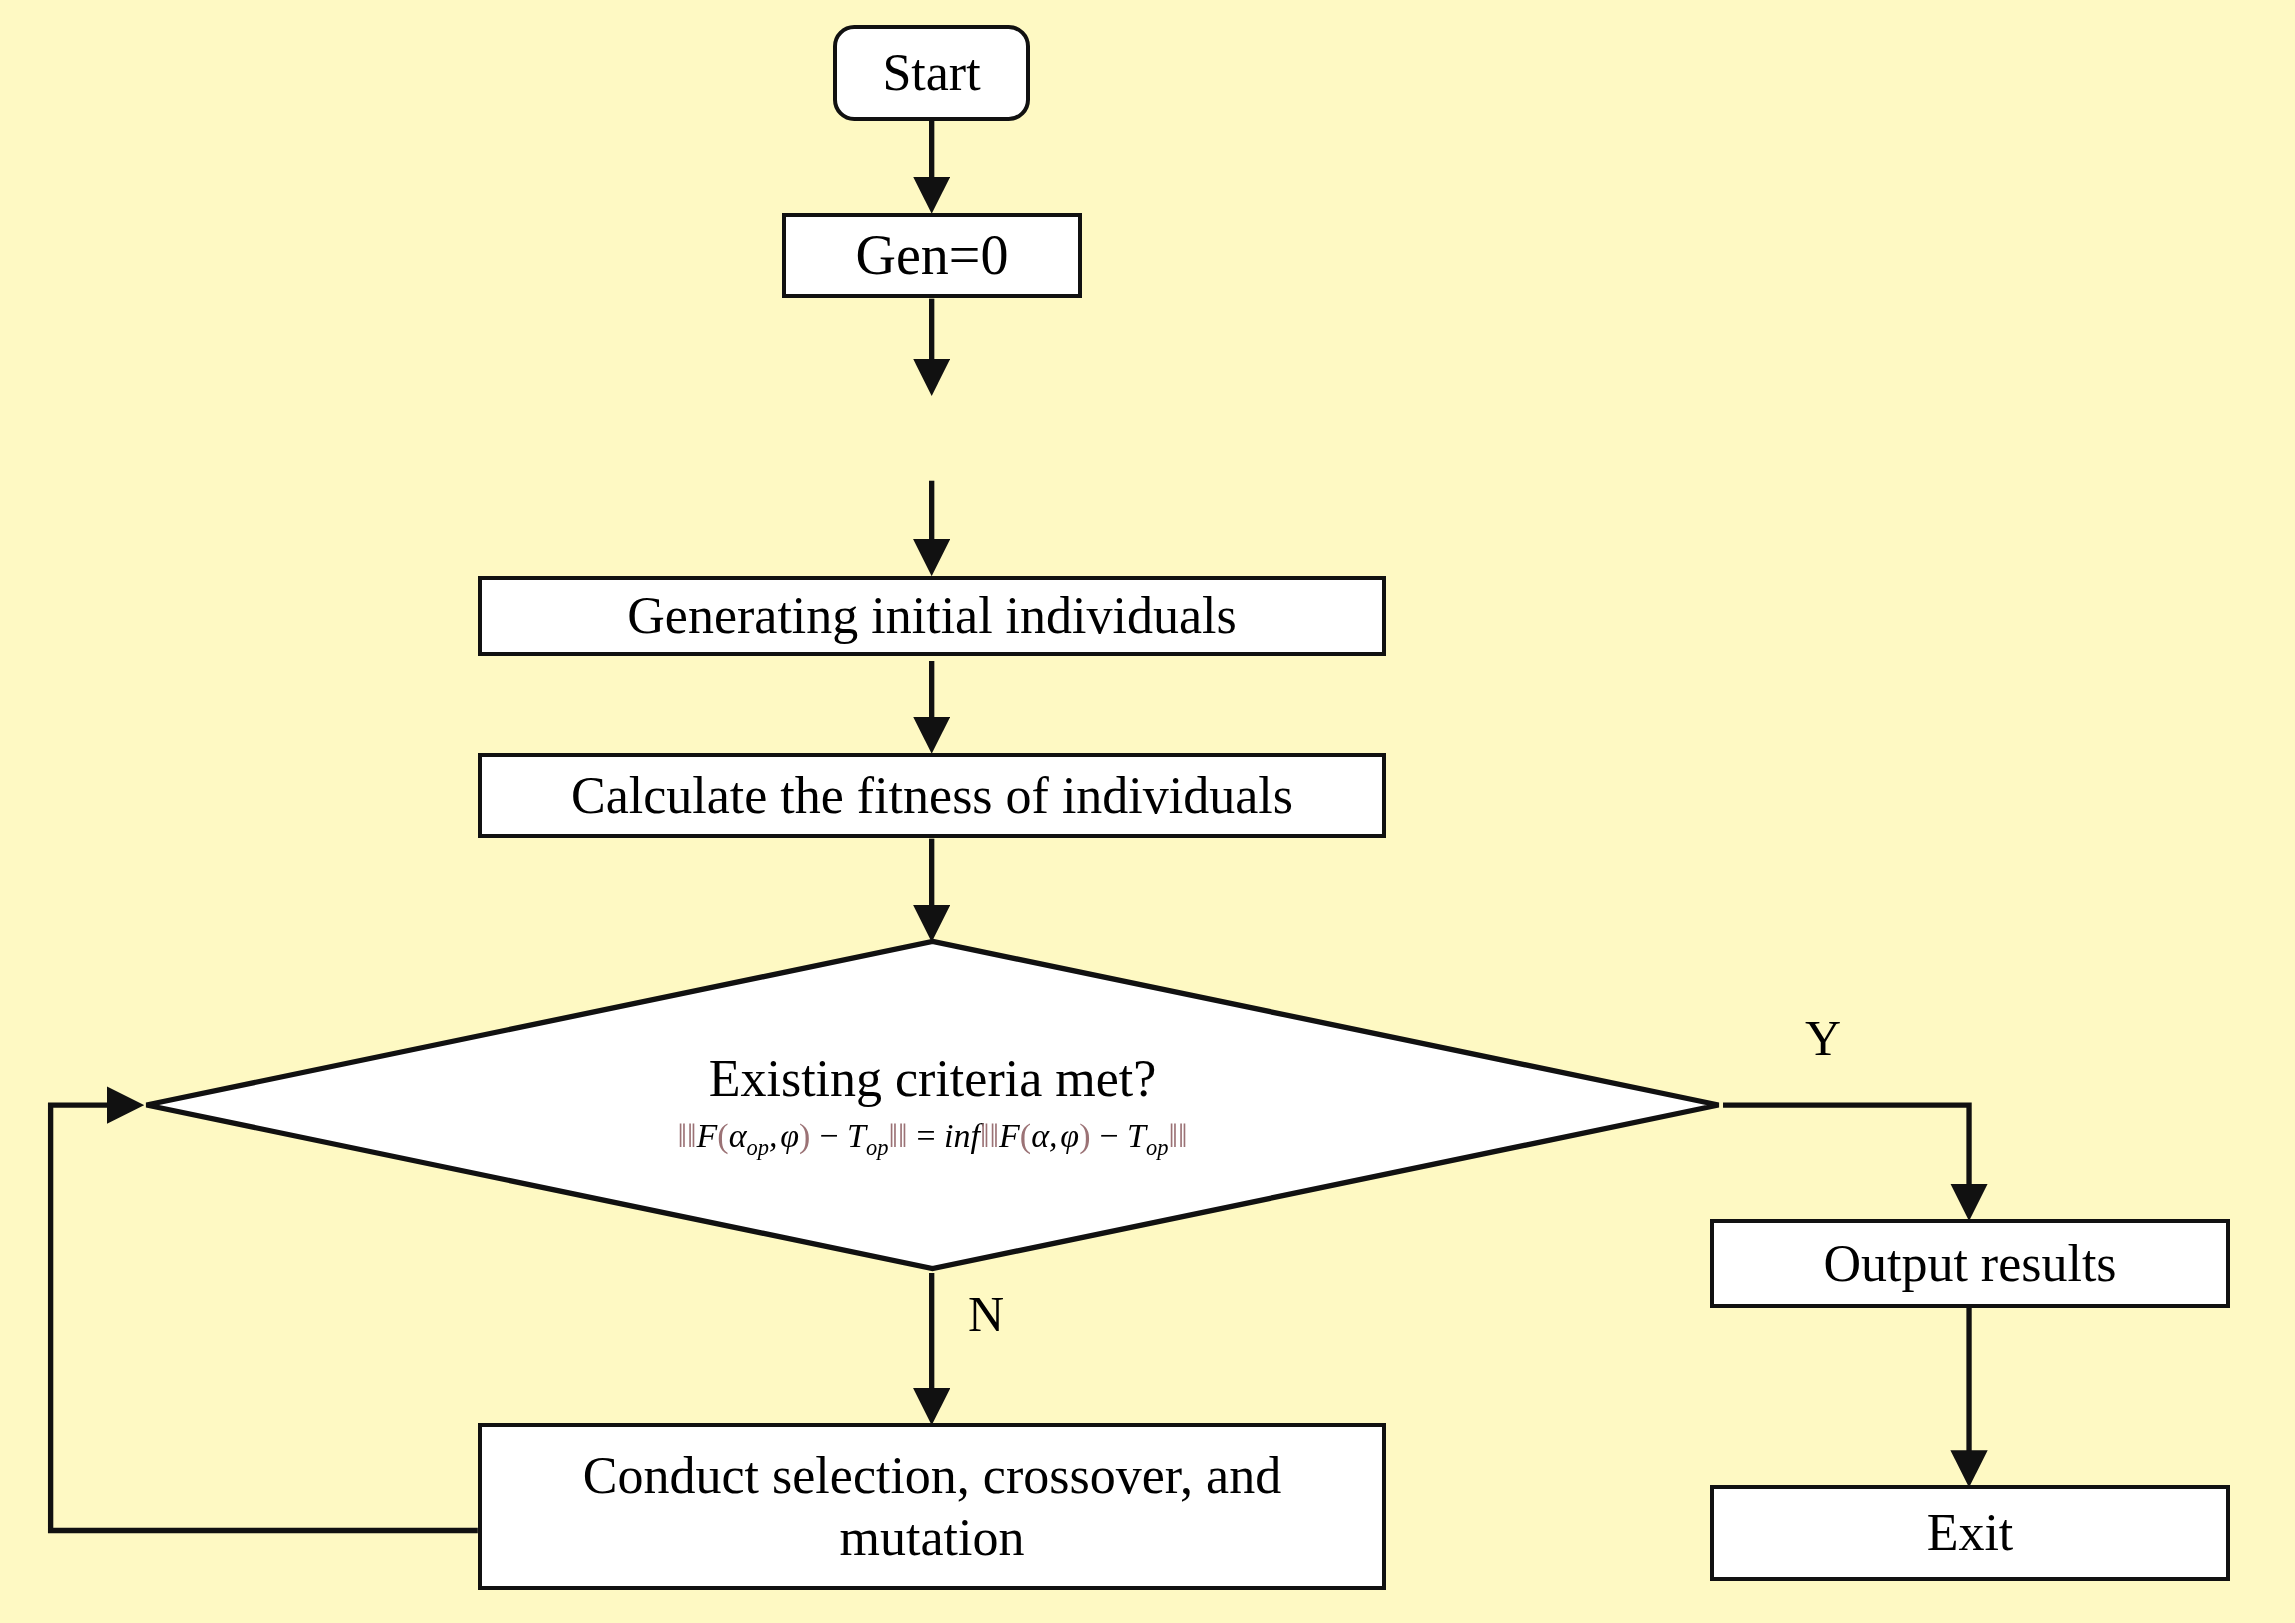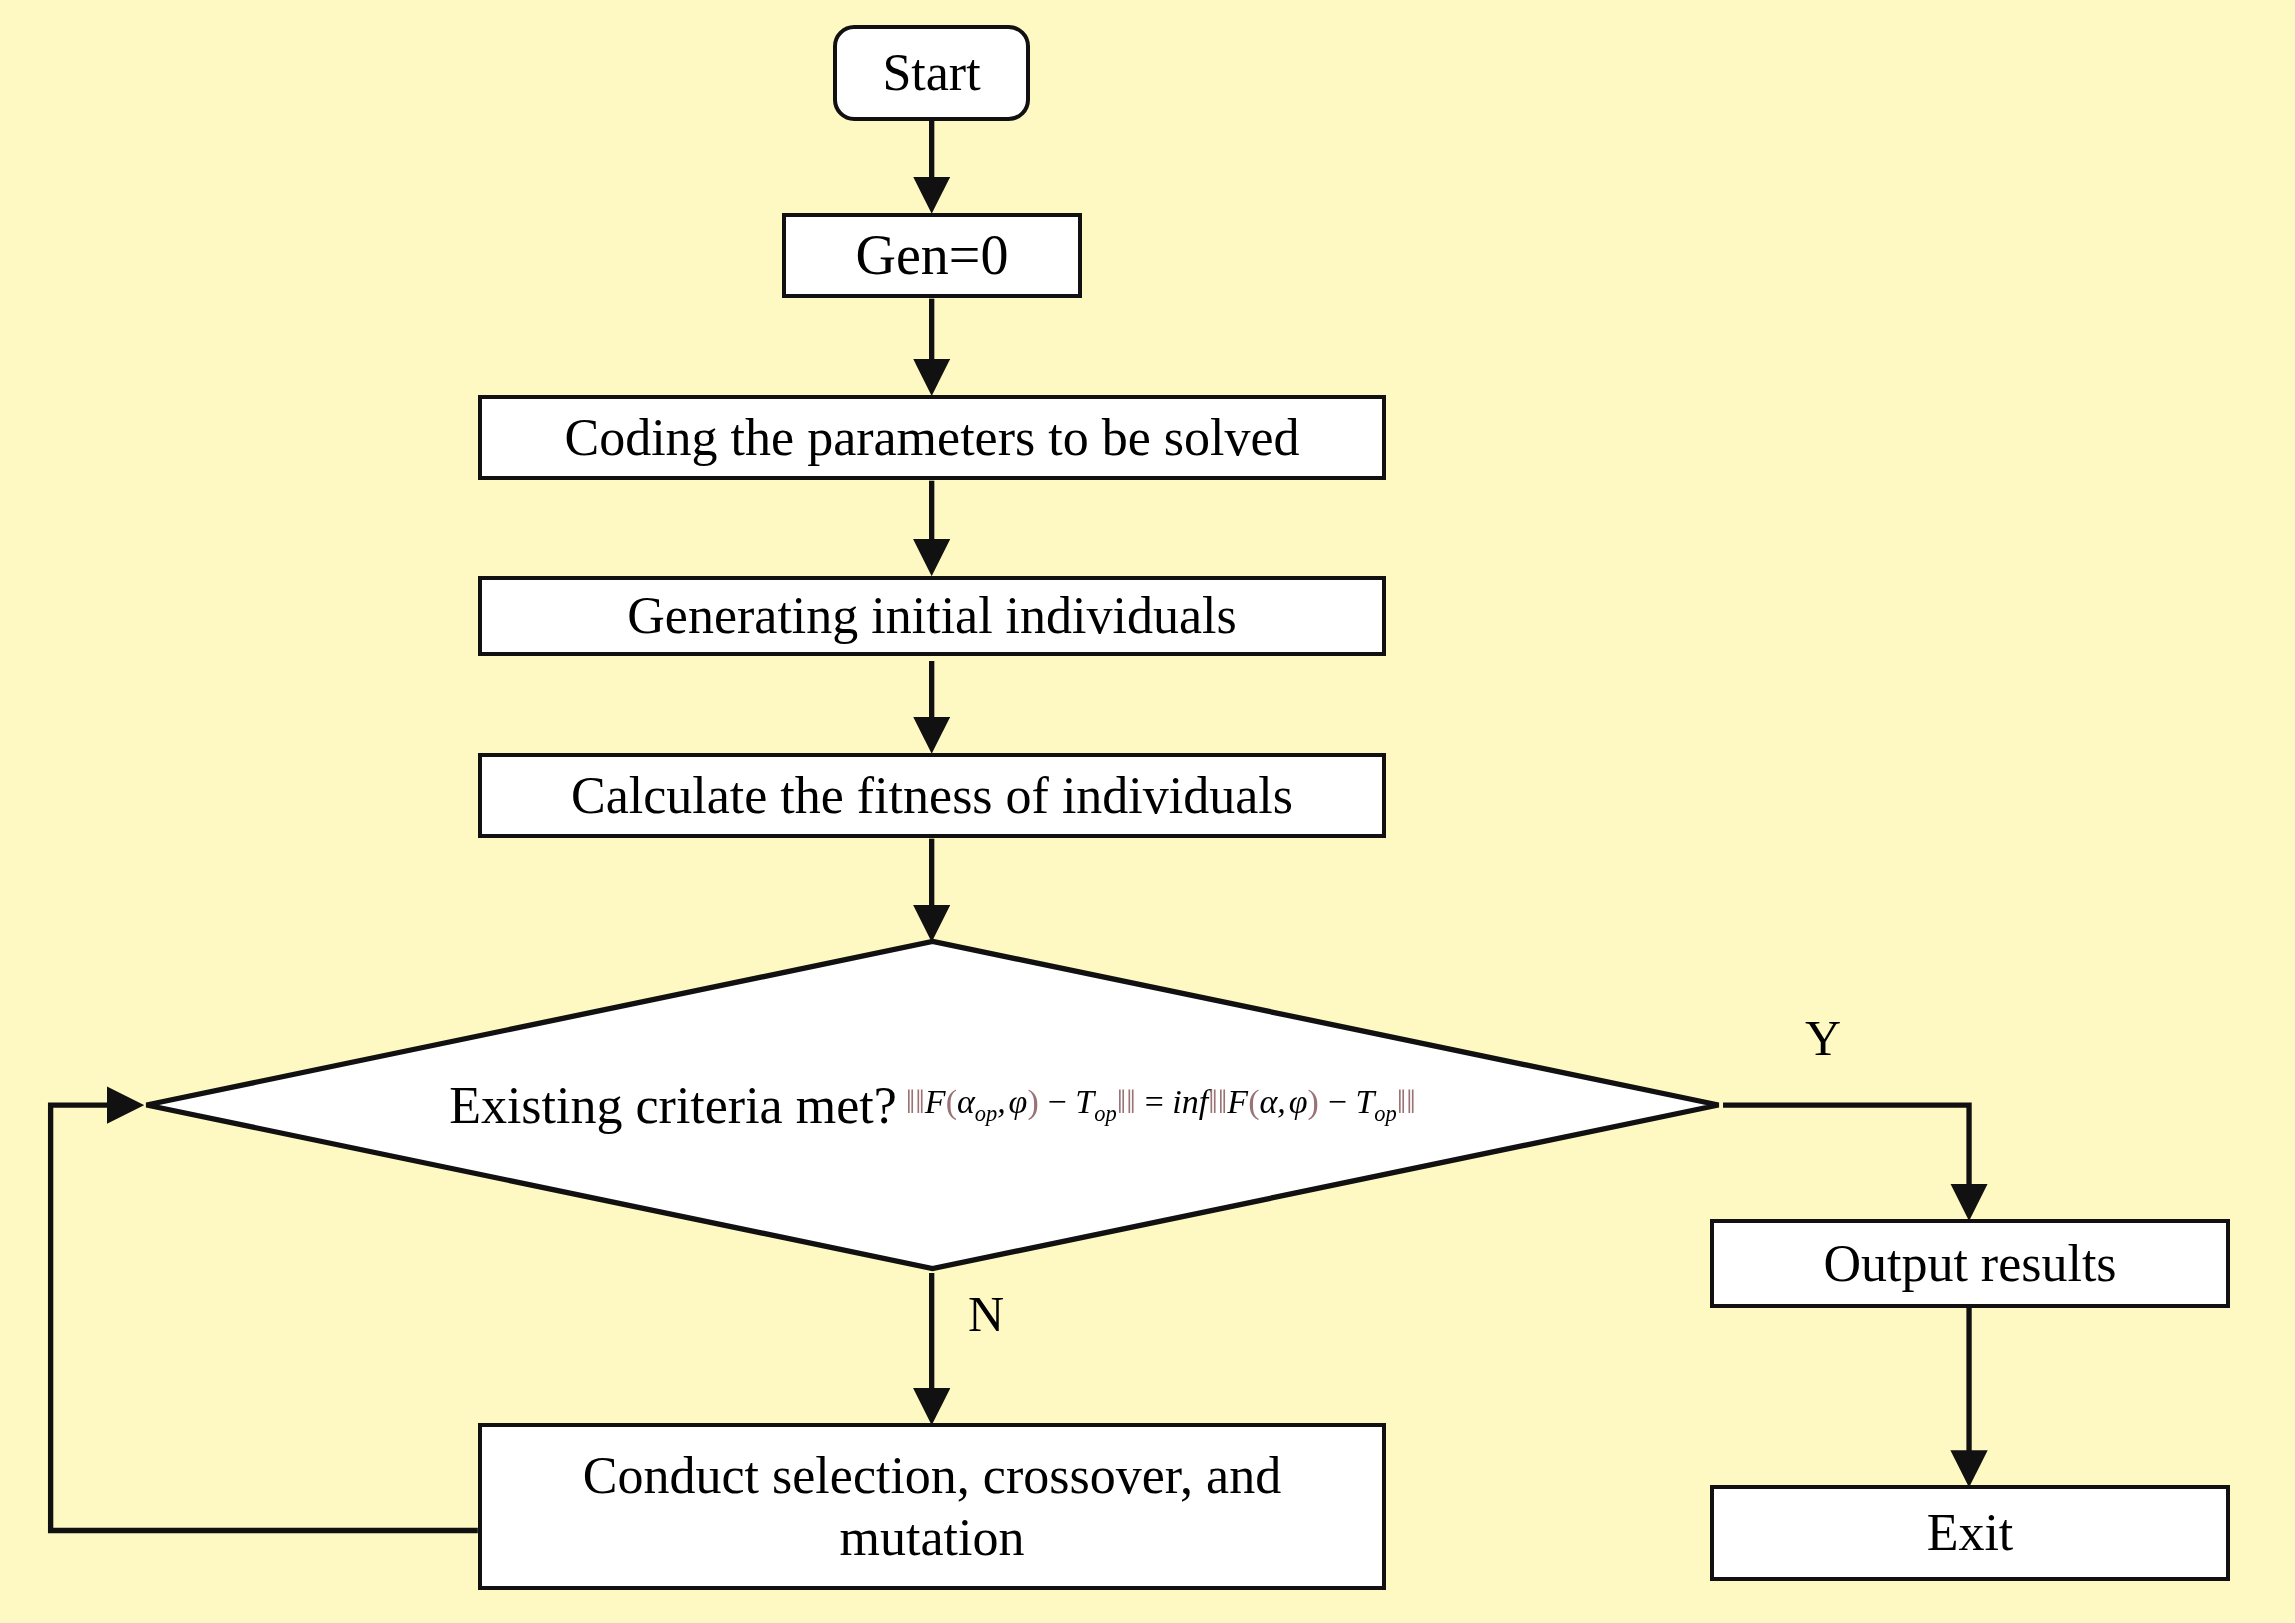--- a/index.html
+++ b/index.html
@@ -67,21 +67,21 @@
     left: 0; top: 0;
     width: 100%;
     height: 100%;
   }
   .decision-text {
     position: absolute;
     left: 0; top: 0;
     width: 100%;
     height: 100%;
     display: flex;
-    flex-direction: row;
+    flex-direction: column;
     align-items: center;
     justify-content: center;
     gap: 9px;
     pointer-events: none;
   }
   .decision-question {
     font-size: 52px;
     color: #000000;
   }
   .decision-formula {
@@ -136,23 +136,20 @@
   </svg>
 
   <div class="node rounded" id="node-start">
     <span class="node-label">Start</span>
   </div>
 
   <div class="node" id="node-gen">
     <span class="node-label">Gen=0</span>
   </div>
 
-  <div class="node" id="node-coding">
-    <span class="node-label">Coding the parameters to be solved</span>
-  </div>
 
   <div class="node" id="node-generating">
     <span class="node-label">Generating initial individuals</span>
   </div>
 
   <div class="node" id="node-fitness">
     <span class="node-label">Calculate the fitness of individuals</span>
   </div>
 
   <div id="node-decision">

